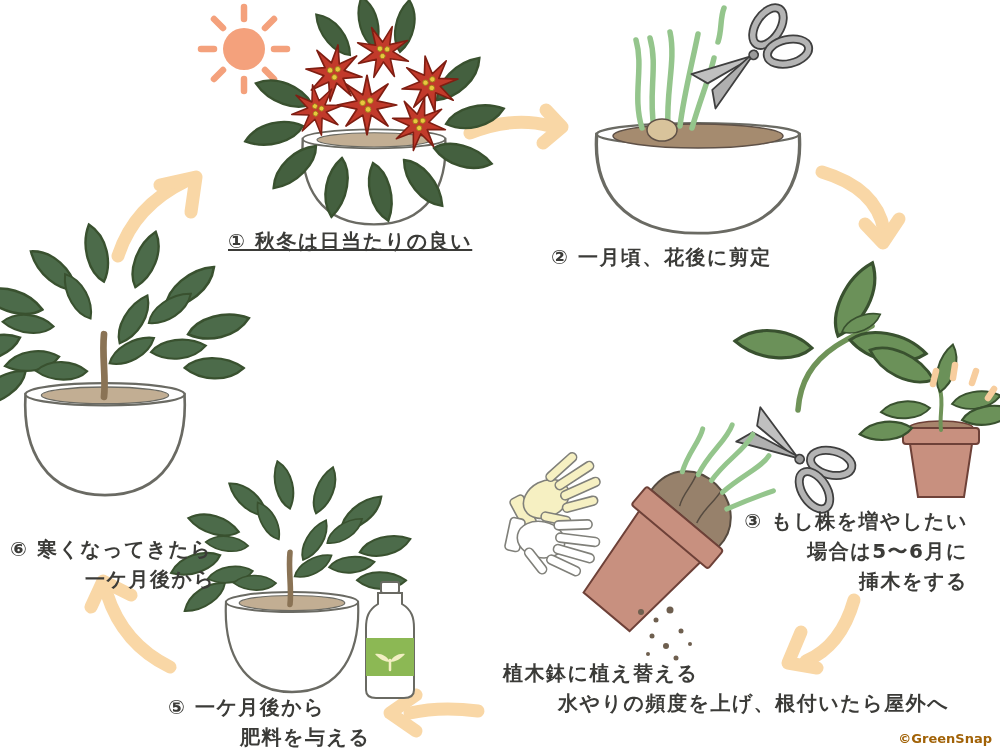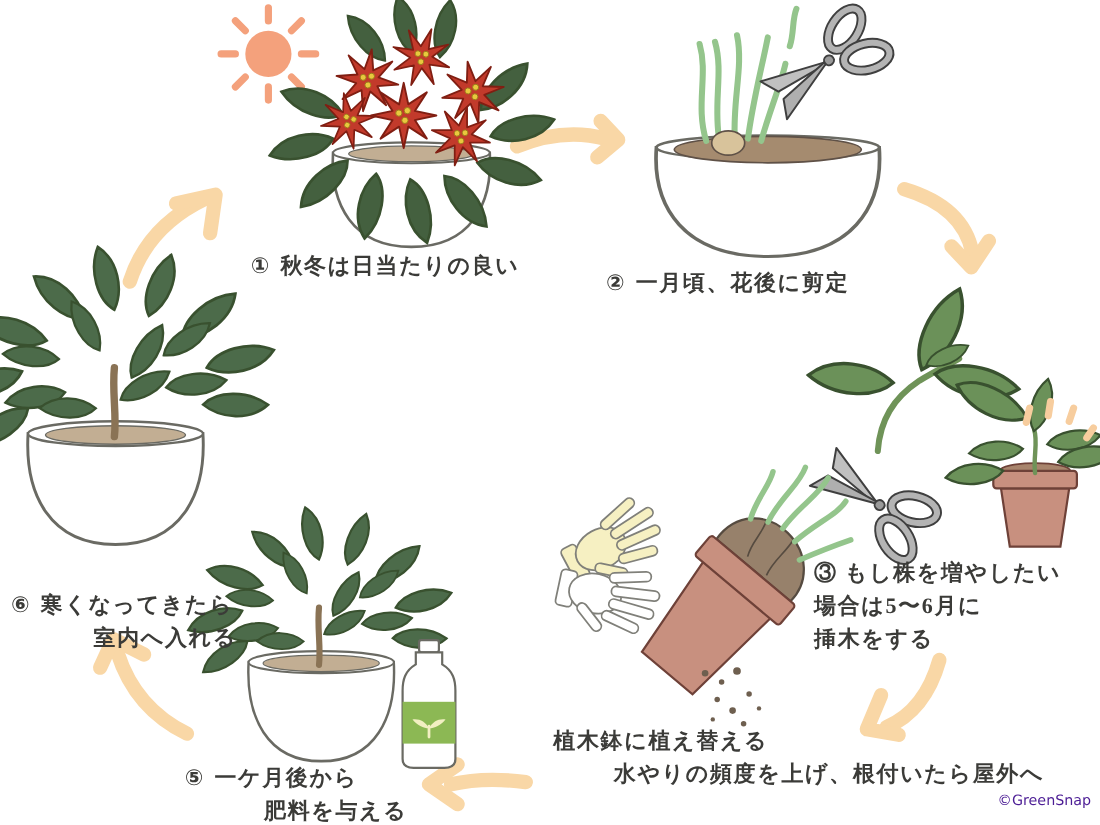--- a/index.html
+++ b/index.html
@@ -7,29 +7,29 @@
     position:relative;width:1000px;height:750px;background:#ffffff;overflow:hidden;
     font-family:"DejaVu Sans","Liberation Sans",sans-serif;
   }
   .art{position:absolute;left:0;top:0;width:1000px;height:750px;}
   .step-label{
     position:absolute;color:#3b3b38;font-weight:700;font-size:20px;
     letter-spacing:1.5px;line-height:30px;white-space:nowrap;
   }
   .ml14{margin-left:14px}.ml30{margin-left:30px}.ml65{margin-left:85px}
   .ml70{margin-left:72px}.ml75{margin-left:75px}
-  #s1{left:228px;top:226px;}
+  #s1{left:228px;top:226px;text-decoration:underline;}
   #s2{left:551px;top:242px;}
-  #s3{left:740px;top:506px;width:228px;text-align:left;font-family:Liberation Serif, serif;}
+  #s3{left:740px;top:506px;width:228px;text-align:right;}
   #s4{left:473px;top:658px;}
   #s5{left:168px;top:692px;}
   #s6{left:10px;top:490px;margin-top:44px;}
   .credit{
-    position:absolute;right:8px;bottom:14px;color:#4c1d95;font-size:13px;
-    font-weight:400;letter-spacing:0;
+    position:absolute;right:8px;bottom:4px;color:#a16207;font-size:13px;
+    font-weight:700;letter-spacing:0;
   }
 </style>
 </head>
 <body>
 
 <div class="canvas">
 
 <svg class="art" viewBox="0 0 1000 750" aria-hidden="true">
   <defs>
     <path id="leafP" d="M0,0 C5,-9 21,-14 34,-9 C27,2 11,5 0,0 Z" stroke="#39512F" stroke-width="1.4"></path>
@@ -262,17 +262,17 @@
   <div class="step-label" id="s4">
     <div class="ln ml30">植木鉢に植え替える</div>
     <div class="ln ml65">水やりの頻度を上げ、根付いたら屋外へ</div>
   </div>
   <div class="step-label" id="s5">
     <div class="ln">⑤ 一ケ月後から</div>
     <div class="ln ml70">肥料を与える</div>
   </div>
   <div class="step-label" id="s6">
     <div class="ln">⑥ 寒くなってきたら</div>
-    <div class="ln ml75">室内へ入れる</div>
+    <div class="ln ml75">一ケ月後から</div>
   </div>
 
   <div class="credit">©GreenSnap</div>
 </div>
 
 </body></html>

